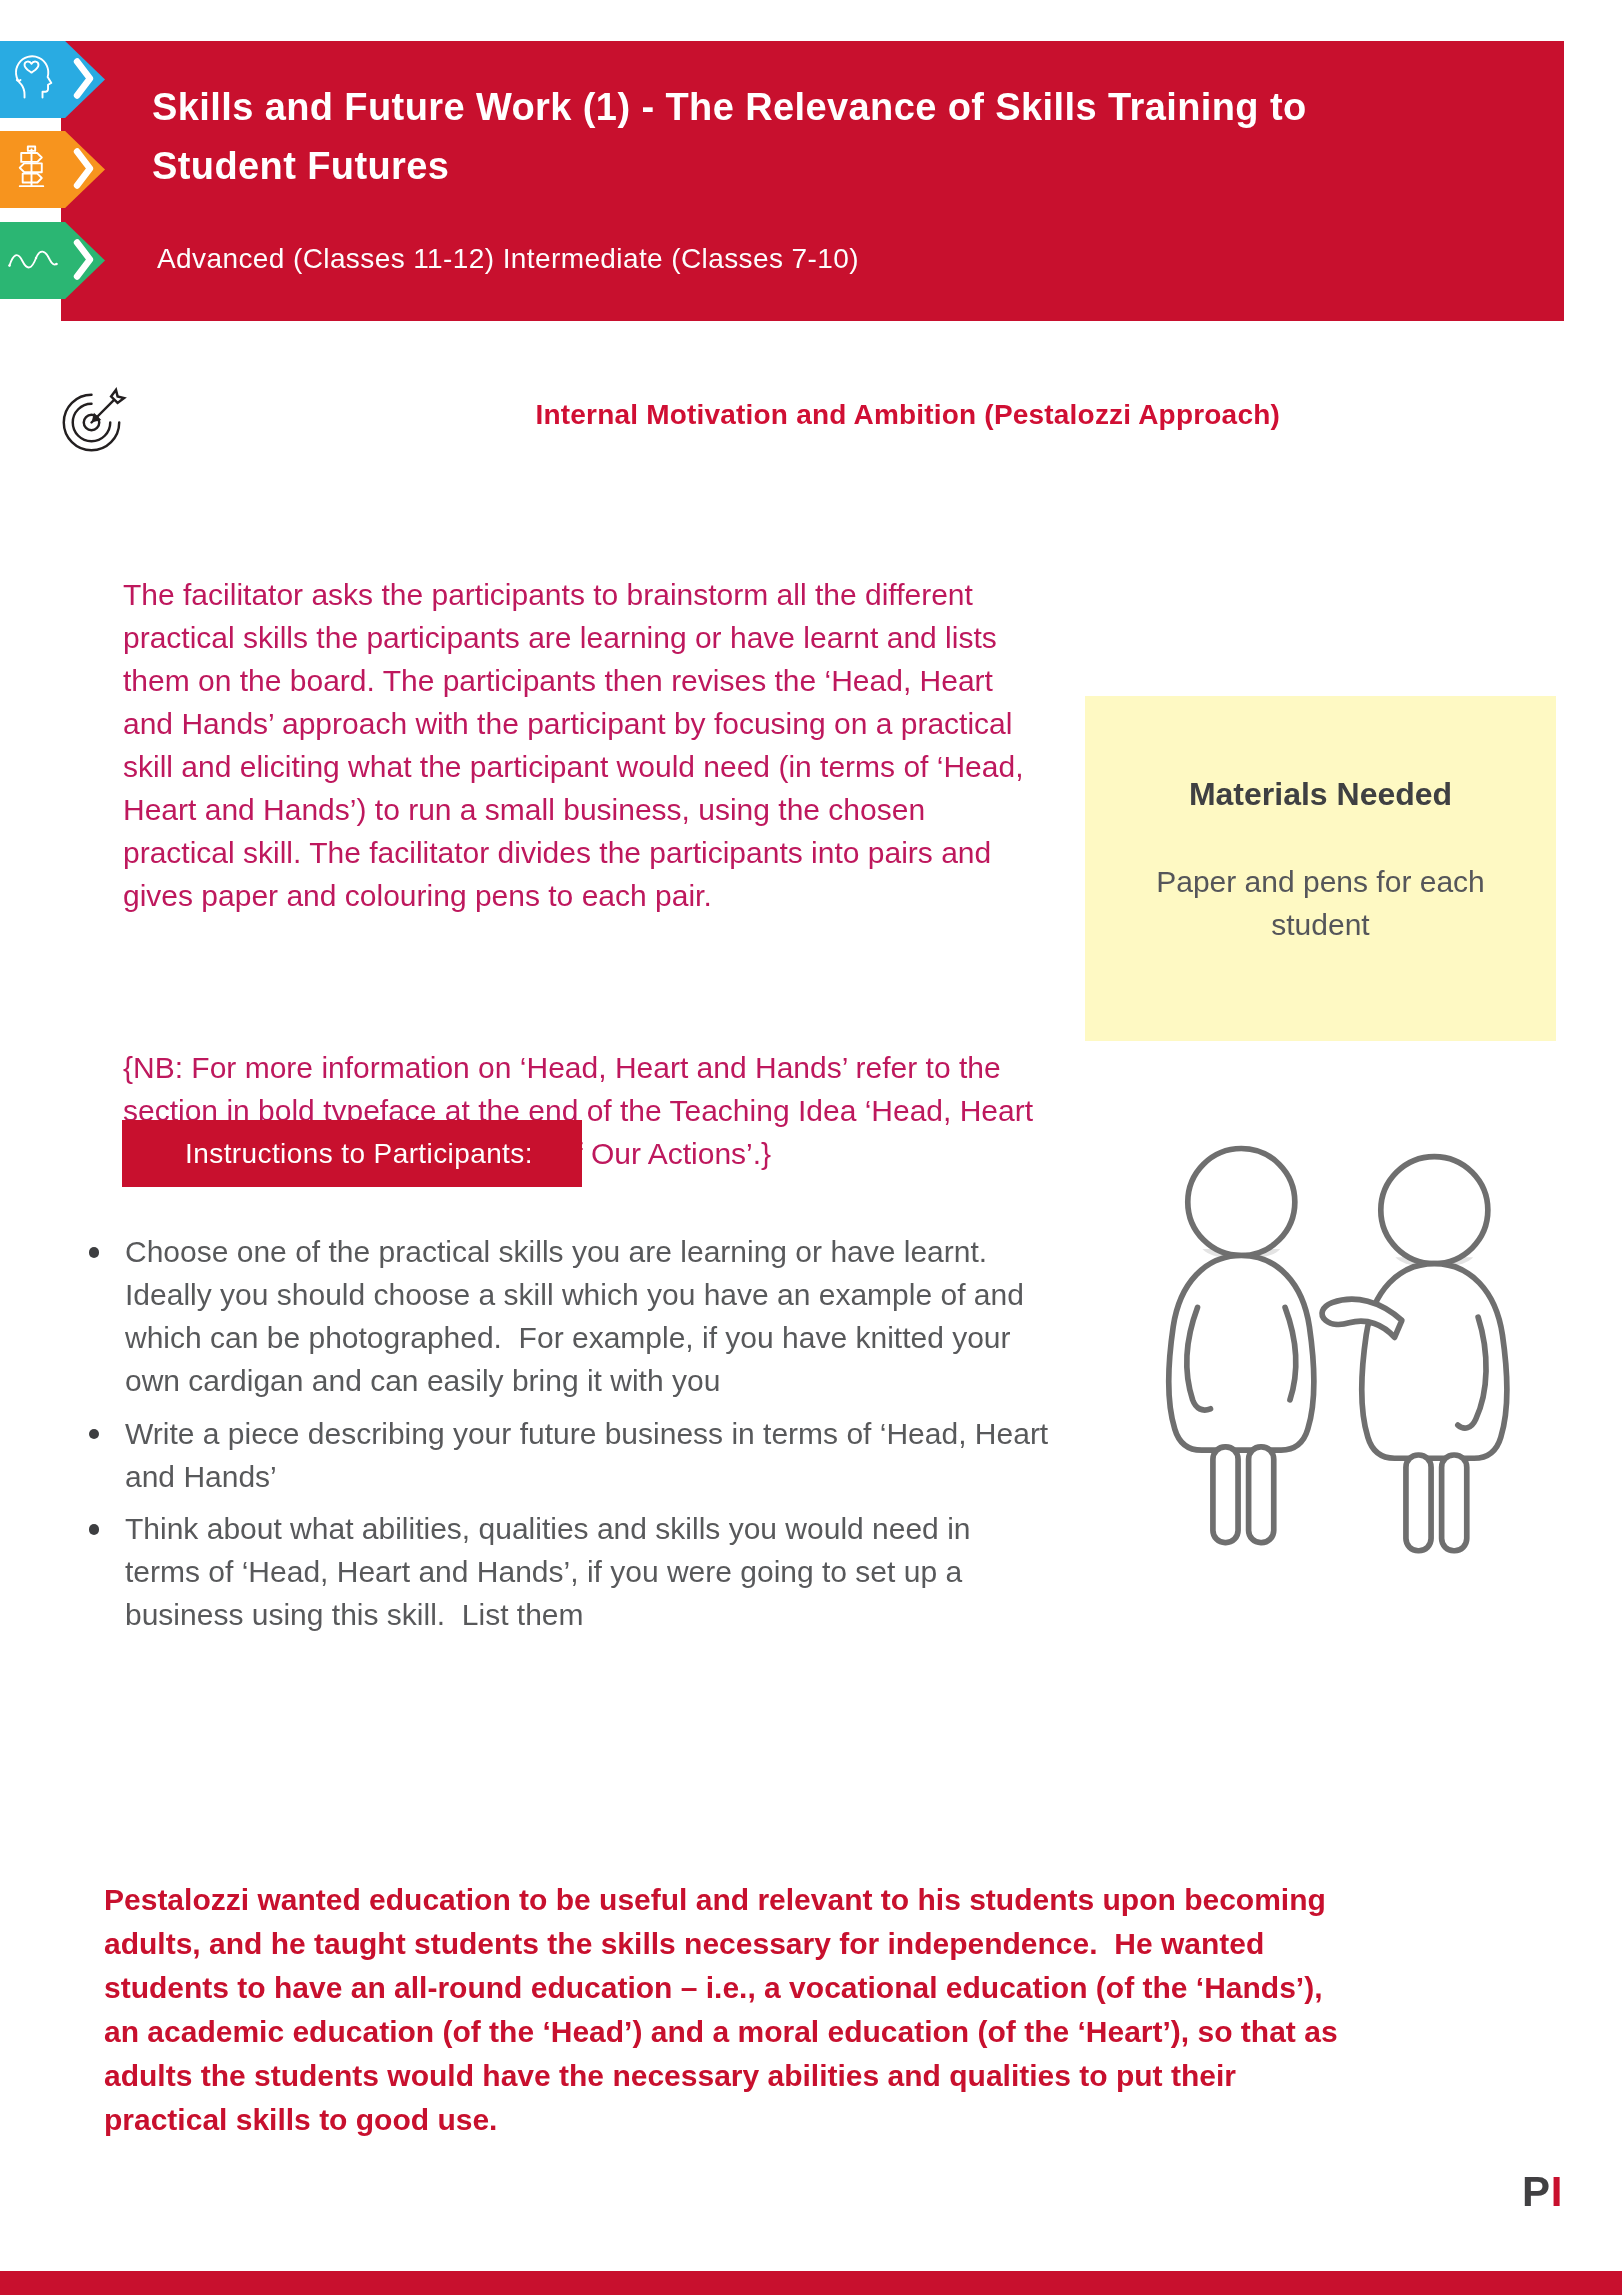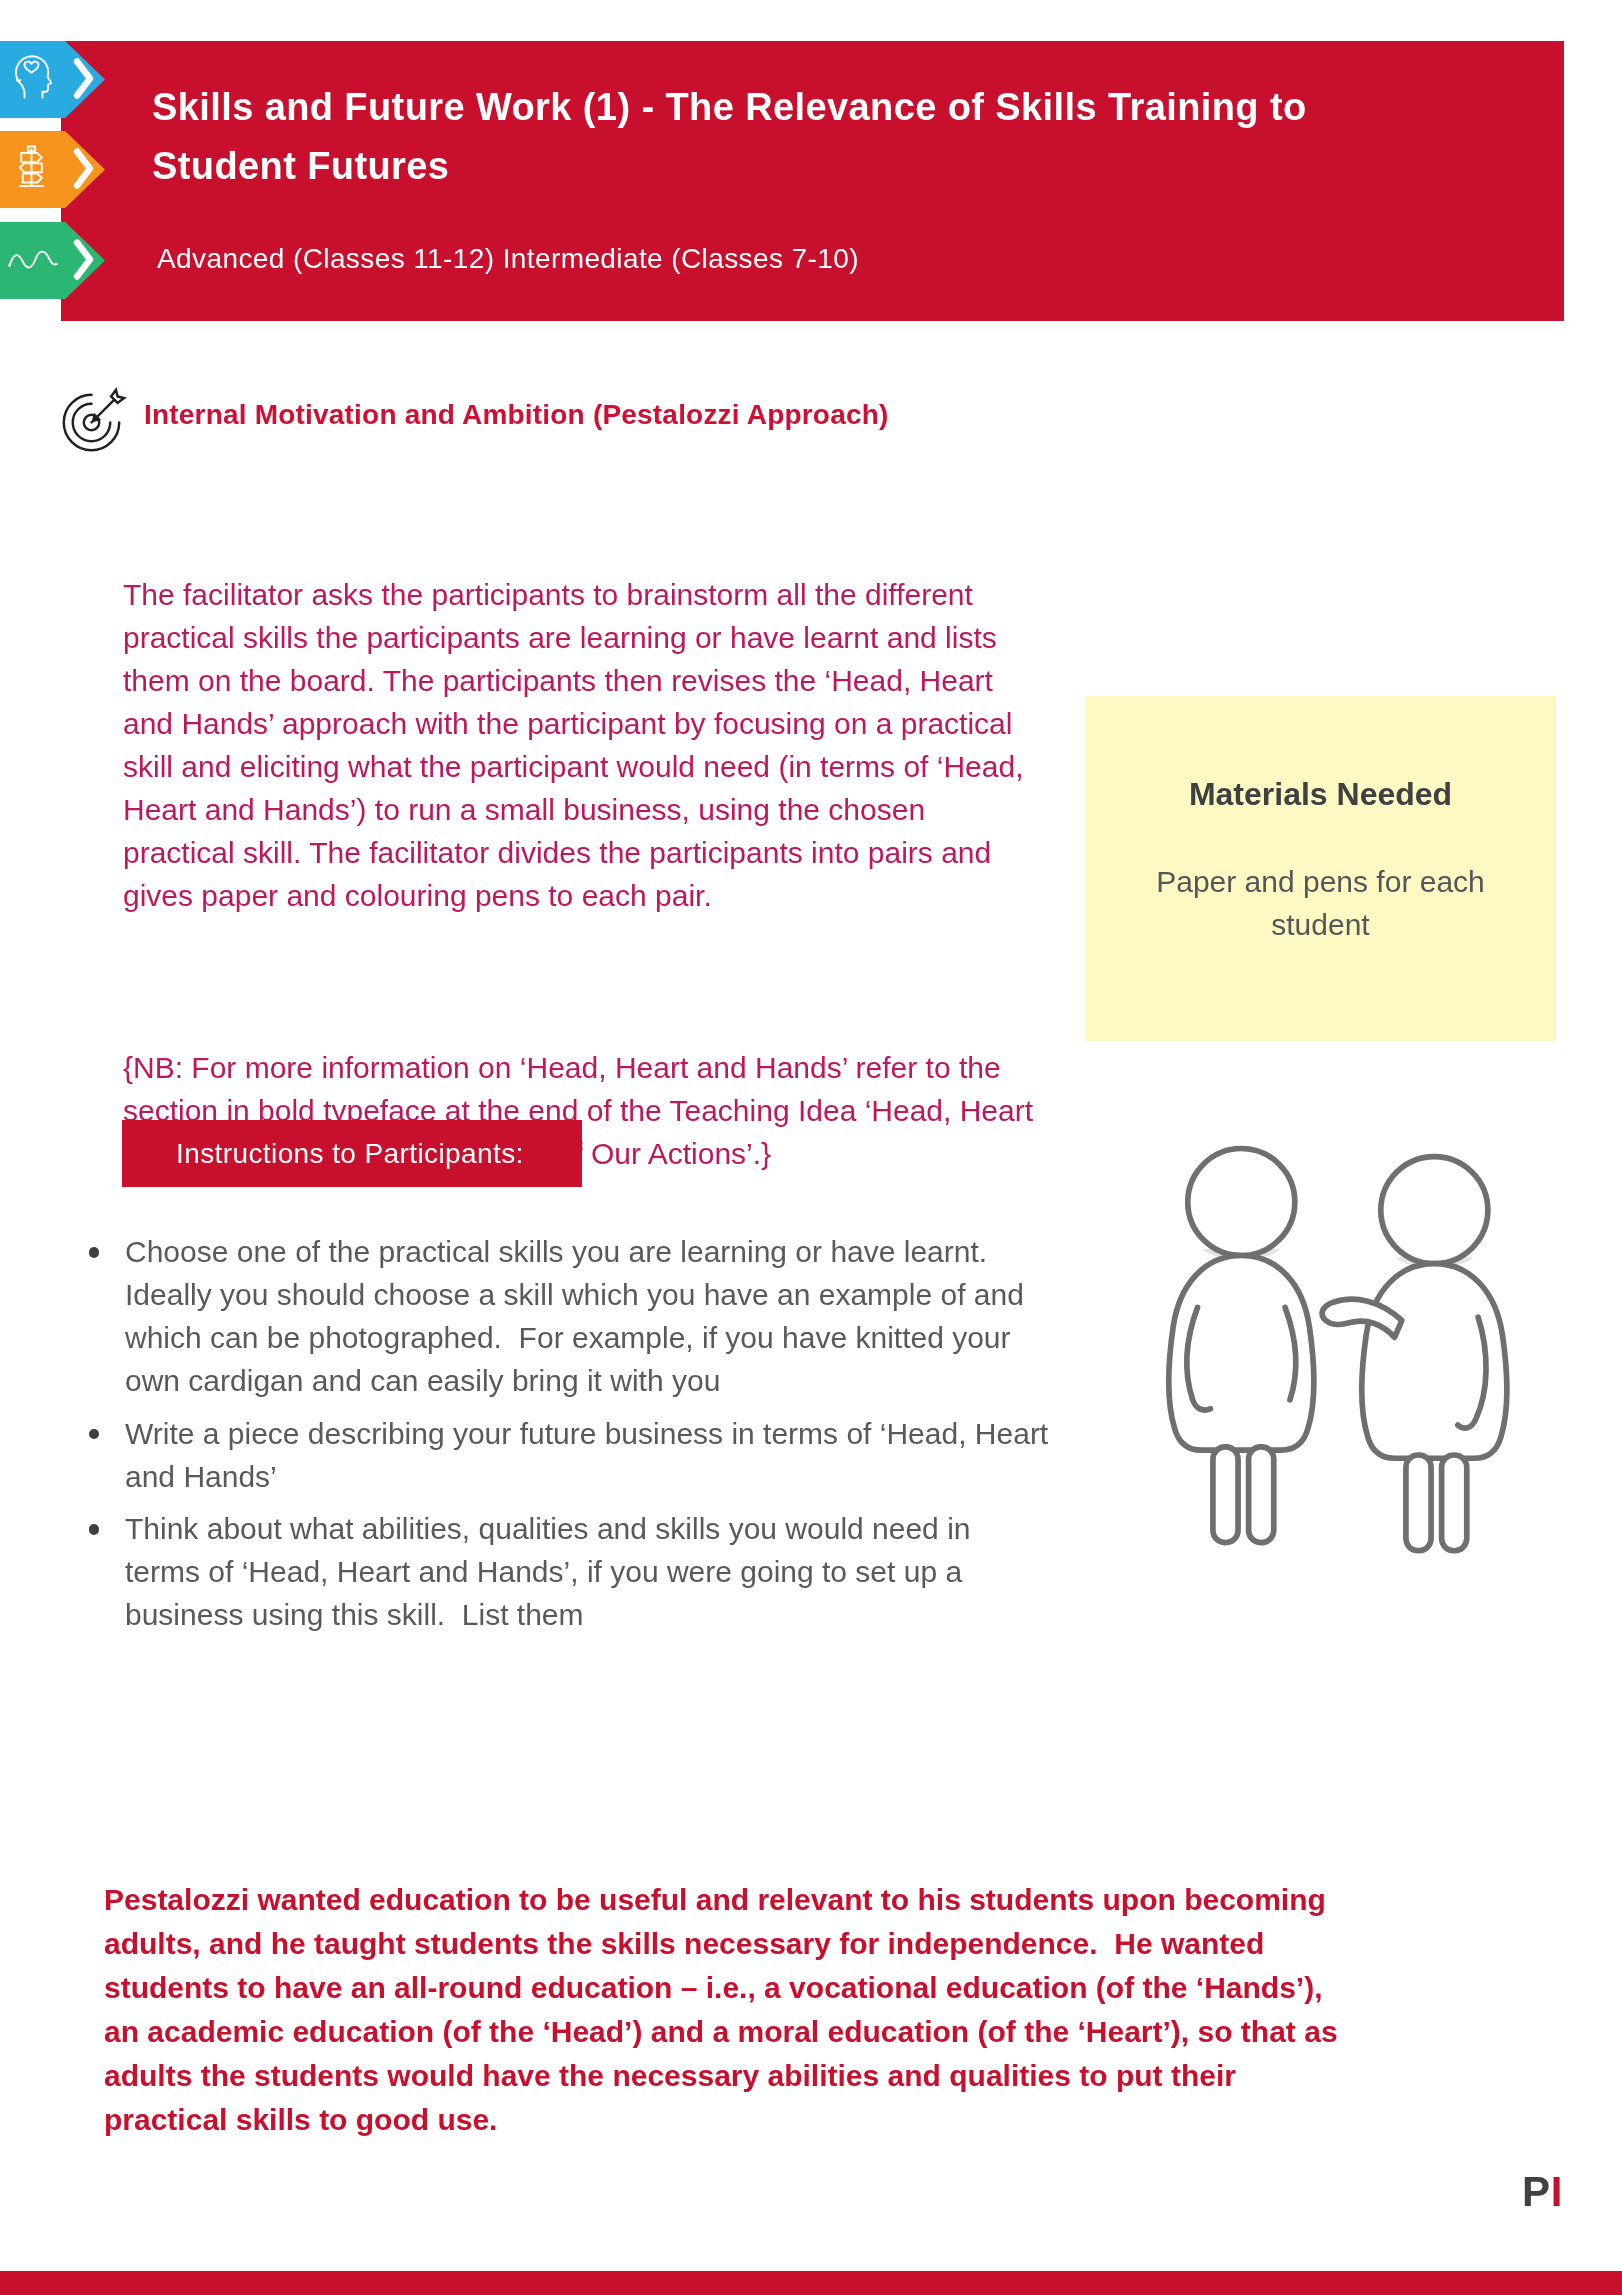--- a/index.html
+++ b/index.html
@@ -24,40 +24,40 @@
   }
   .badge.blue{top:41px;background:#29ABE2;}
   .badge.orange{top:131px;background:#F7941E;}
   .badge.green{top:222px;background:#2BB673;}
   .badge .glyph{position:absolute;left:8px;top:50%;transform:translateY(-50%);}
   .badge .chev{position:absolute;right:11.4px;top:50%;transform:translateY(-50%);}
   
   .target{position:absolute;left:54px;top:385px;}
   .section-heading{
     position:absolute;left:144px;top:399px;width:1136px;
-    color:#D00F34;font-size:28px;font-weight:bold;letter-spacing:0.2px;
+    color:#D00F34;font-size:28px;font-weight:bold;letter-spacing:0.2px;text-align:right;
   }
   
   .copy{position:absolute;left:123px;top:487px;width:913px;
     color:#be185d;font-size:30px;line-height:43px;white-space:pre-wrap;}
   .copy p{margin:0;}
   .copy p + p{margin-top:43px;}
   
   .materials{
     position:absolute;left:1085px;top:696px;width:471px;height:345px;
     background:#fef9c3;text-align:center;
   }
   .materials .m-title{margin-top:80px;color:#3F4042;font-size:32px;font-weight:bold;}
   .materials .m-body{margin:47px auto 0;width:349px;color:#55565A;font-size:30px;line-height:43px;}
   
   .instr-chip{
     position:absolute;left:122px;top:1120px;width:460px;height:67px;background:#C8102E;
   }
   .instr-chip span{
-    display:block;padding-left:54px;line-height:67px;color:#fff;font-size:28px;letter-spacing:0.4px;
+    display:block;padding-left:14px;line-height:67px;color:#fff;font-size:28px;letter-spacing:0.4px;text-align:center;
   }
   
   .bullets{position:absolute;left:84px;top:1230px;width:966px;list-style:none;margin:0;padding:0;}
   .bullets li{
     position:relative;padding-left:41px;margin-bottom:9.7px;
     color:#58595B;font-size:30px;line-height:43px;white-space:pre-wrap;
   }
   .bullets li::before{
     content:"";position:absolute;left:4.9px;top:17px;width:10.5px;height:10.5px;border-radius:50%;background:#3d3e40;
   }

